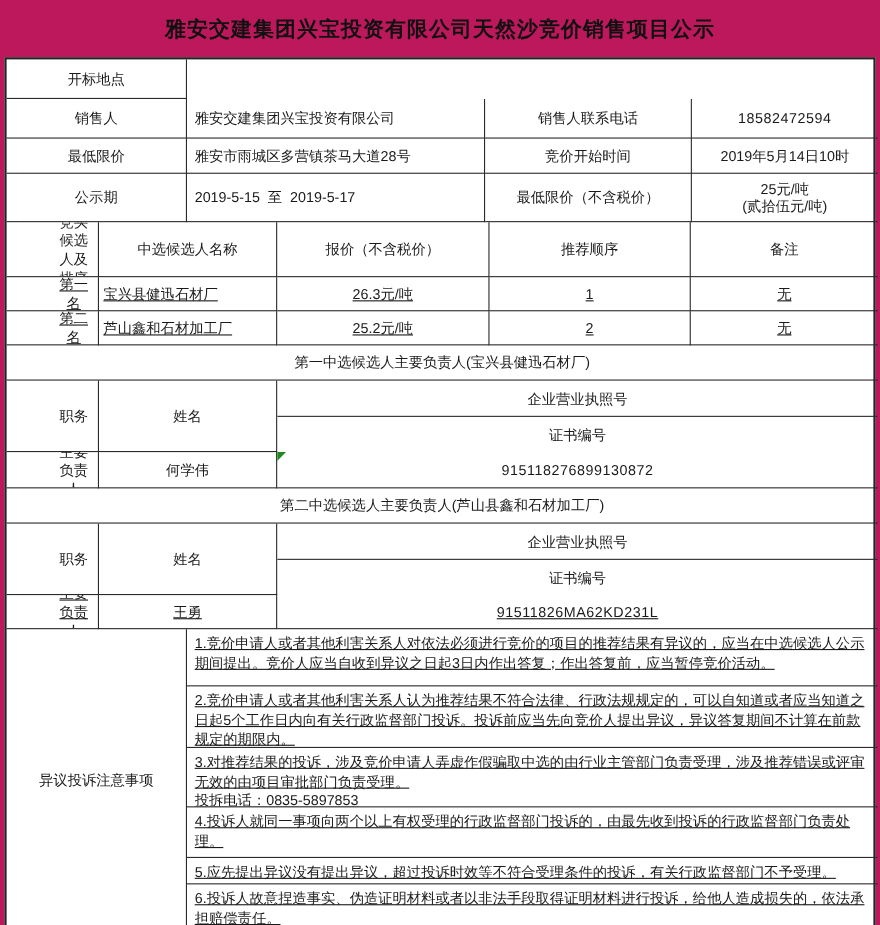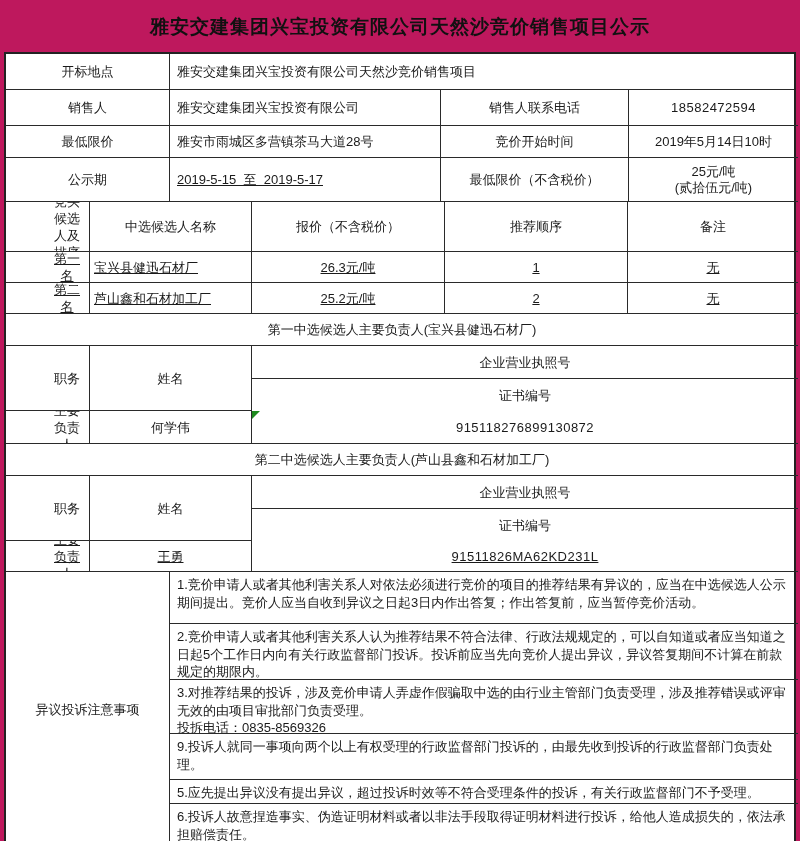--- a/index.html
+++ b/index.html
@@ -60,30 +60,31 @@
   .w-remark{ width: 170px; flex: 0 0 170px; }
   .w-wide  { width: 546px; flex: 0 0 546px; justify-content: center; }
   .w-notes { width: 628px; flex: 0 0 628px; }
   .w-full  { width: 792px; flex: 0 0 792px; }
   
   .h36 { height: 36px; } .h32 { height: 32px; } .h44 { height: 44px; }
   .h50 { height: 50px; } .h31 { height: 31px; text-decoration: underline; } .h33 { height: 33px; }
   .h64 { height: 65px; } .h-notes { height: 275px; }
   .two-line { display: flex; flex-direction: column; line-height: 16px; }
   .narrow-wrap { width: 72px; display: inline-block; }
-  .pre { white-space: pre-wrap; text-decoration: underline; }
+  .pre { white-space: pre-wrap; }
   .notes-col { display: flex; flex-direction: column; border: none; padding: 0; align-items: stretch; }
   .note {
     border-bottom: 1px solid #2a2a2a;
     font-size: 13px;
     line-height: 17.5px;
     text-align: left;
     padding: 4px 7px 2px 7px;
     white-space: pre-wrap;
     overflow: hidden;
+    text-decoration: underline;
   }
   .note:last-child { border-bottom: none; }
   .n1 { height: 52px; } .n2 { height: 56px; } .n3 { height: 54px; }
   .n4 { height: 46px; } .n5 { height: 24px; } .n6 { height: 43px; }
   .green-flag {
     position: absolute; left: 0; top: 0;
     width: 0; height: 0;
     border-top: 8px solid #1e8a1e;
     border-right: 8px solid transparent;
   }
@@ -93,21 +94,20 @@
 <body>
 
 <div class="page">
 
   <div class="doc-title">雅安交建集团兴宝投资有限公司天然沙竞价销售项目公示</div>
 
   <div class="tbl">
 
     <div class="row h36">
       <div class="cell w-ab">开标地点</div>
-      <div class="cell left last" style="flex:1 1 auto;">雅安交建集团兴宝投资有限公司天然沙竞价销售项目</div>
     </div>
 
     <div class="row h36">
       <div class="cell w-ab">销售人</div>
       <div class="cell left w-top2">雅安交建集团兴宝投资有限公司</div>
       <div class="cell w-top3">销售人联系电话</div>
       <div class="cell last w-top4 num">18582472594</div>
     </div>
 
     <div class="row h32">
@@ -195,21 +195,21 @@
       <div class="cell w-b">王勇</div>
       <div class="cell last w-wide num">91511826MA62KD231L</div>
     </div>
 
     <div class="row h-notes lastrow">
       <div class="cell w-ab">异议投诉注意事项</div>
       <div class="cell last w-notes notes-col">
         <div class="note n1">1.竞价申请人或者其他利害关系人对依法必须进行竞价的项目的推荐结果有异议的，应当在中选候选人公示期间提出。竞价人应当自收到异议之日起3日内作出答复；作出答复前，应当暂停竞价活动。</div>
         <div class="note n2">2.竞价申请人或者其他利害关系人认为推荐结果不符合法律、行政法规规定的，可以自知道或者应当知道之日起5个工作日内向有关行政监督部门投诉。投诉前应当先向竞价人提出异议，异议答复期间不计算在前款规定的期限内。</div>
         <div class="note n3">3.对推荐结果的投诉，涉及竞价申请人弄虚作假骗取中选的由行业主管部门负责受理，涉及推荐错误或评审无效的由项目审批部门负责受理。
-投拆电话：0835-8569326</div>
-        <div class="note n4">9.投诉人就同一事项向两个以上有权受理的行政监督部门投诉的，由最先收到投诉的行政监督部门负责处理。</div>
+投拆电话：0835-5897853</div>
+        <div class="note n4">4.投诉人就同一事项向两个以上有权受理的行政监督部门投诉的，由最先收到投诉的行政监督部门负责处理。</div>
         <div class="note n5">5.应先提出异议没有提出异议，超过投诉时效等不符合受理条件的投诉，有关行政监督部门不予受理。</div>
         <div class="note n6">6.投诉人故意捏造事实、伪造证明材料或者以非法手段取得证明材料进行投诉，给他人造成损失的，依法承担赔偿责任。</div>
       </div>
     </div>
 
   </div>
 </div>
 
 </body></html>

